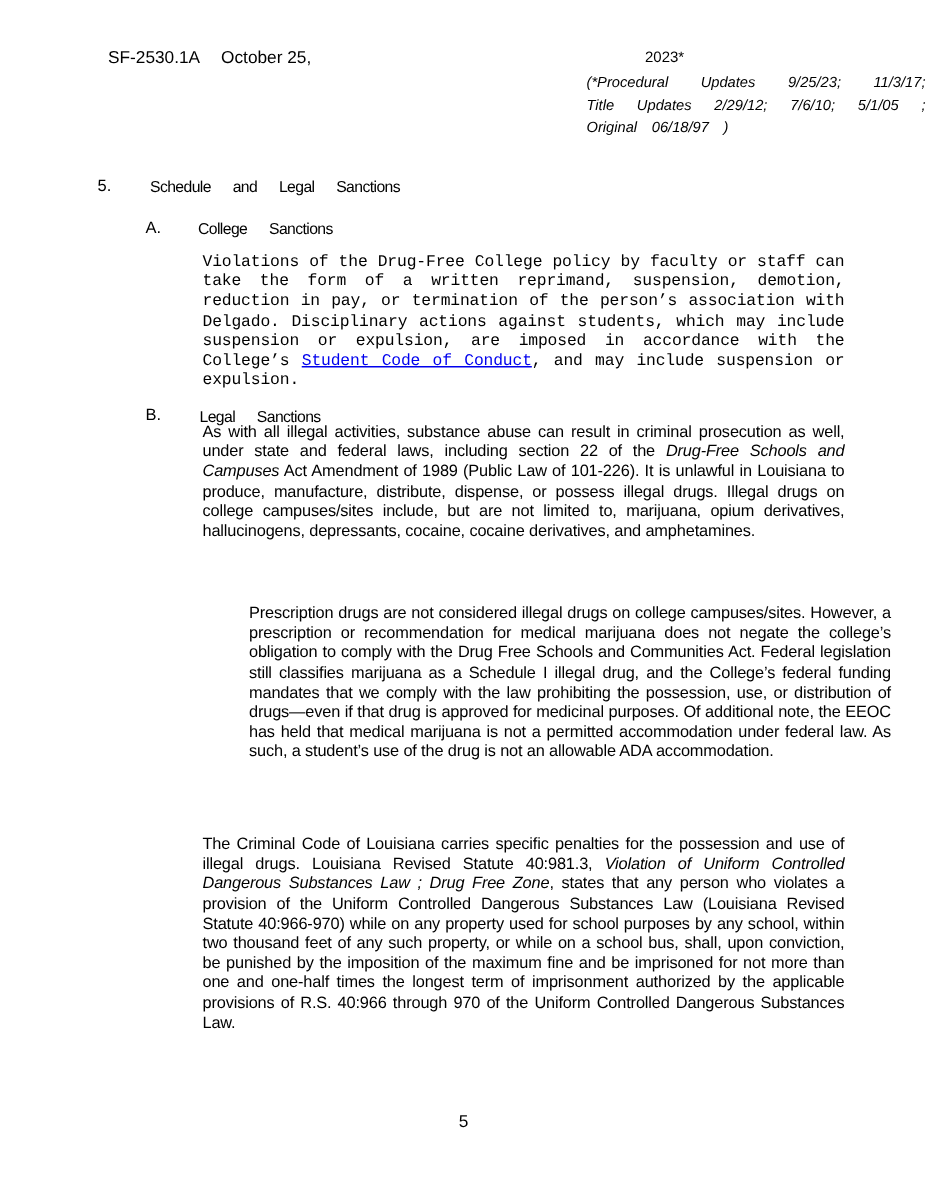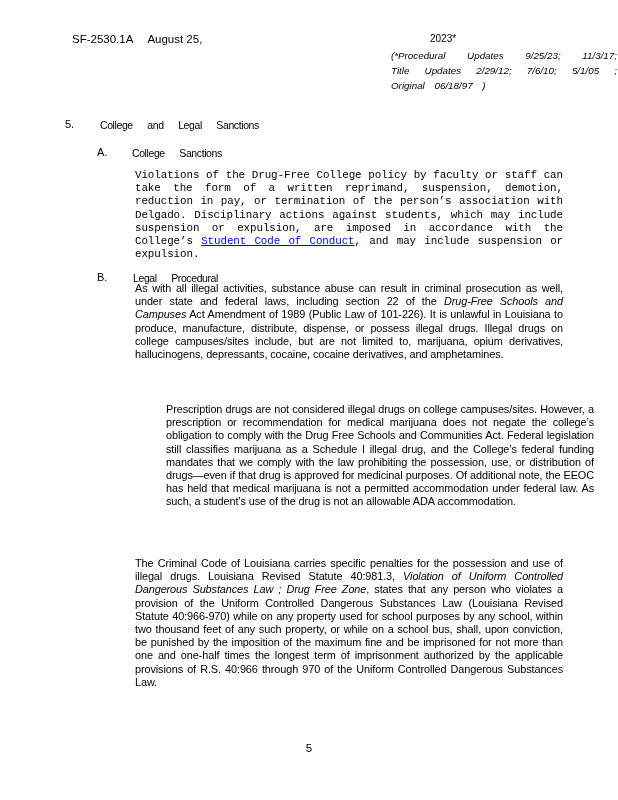--- a/index.html
+++ b/index.html
@@ -88,38 +88,38 @@
     text-align: center;
     font-size: 11.5px;
   }
 </style>
 </head>
 <body>
 
 <div class="page">
 
   <div class="hdr-left">
-    <span>SF-2530.1A</span><span class="hdr-date">August 25,</span>
+    <span>SF-2530.1A</span><span class="hdr-date">October 25,</span>
   </div>
   <div class="hdr-year">2023*</div>
 
   <div class="rev-block">
     <div class="rev-line-justify">(*Procedural Updates 9/25/23; 11/3/17;</div>
     <div class="rev-line-justify">Title Updates 2/29/12; 7/6/10; 5/1/05 ;</div>
     <div class="rev-line-last">Original 06/18/97 )</div>
   </div>
 
   <div class="sec-num">5.</div>
-  <div class="sec-title heading-condensed">College and Legal Sanctions</div>
+  <div class="sec-title heading-condensed">Schedule and Legal Sanctions</div>
 
   <div class="sub-letter-a">A.</div>
   <div class="sub-title-a heading-condensed">College Sanctions</div>
   <div class="para para-a"><span class="run-normal">Violations of the Drug-Free College policy by faculty or staff can take the form of a written reprimand, suspension, demotion, reduction in pay, or termination of the person’s association with Delgado.  Disciplinary actions against students, which may include suspension or expulsion, are imposed in accordance with the College’s </span><a href="#" class="run-link">Student Code of Conduct</a><span class="run-normal">, and may include suspension or expulsion.</span></div>
 
   <div class="sub-letter-b">B.</div>
-  <div class="sub-title-b heading-condensed">Legal Procedural</div>
+  <div class="sub-title-b heading-condensed">Legal Sanctions</div>
   <div class="para para-b1"><span class="run-normal">As with all illegal activities, substance abuse can result in criminal prosecution as well, under state and federal laws, including section 22 of the </span><span class="run-italic">Drug-Free Schools and Campuses</span><span class="run-normal"> Act Amendment of 1989 (Public Law of 101-226). It is unlawful in Louisiana to produce, manufacture, distribute, dispense, or possess illegal drugs. Illegal drugs on college campuses/sites include, but are not limited to, marijuana, opium derivatives, hallucinogens, depressants, cocaine, cocaine derivatives, and amphetamines.</span></div>
   <div class="para para-b2"><span class="run-normal">Prescription drugs are not considered illegal drugs on college campuses/sites. However, a prescription or recommendation for medical marijuana does not negate the college’s obligation to comply with the Drug Free Schools and Communities Act.  Federal legislation still classifies marijuana as a Schedule I illegal drug, and the College’s federal funding mandates that we comply with the law prohibiting the possession, use, or distribution of drugs—even if that drug is approved for medicinal purposes. Of additional note, the EEOC has held that medical marijuana is not a permitted accommodation under federal law. As such, a student’s use of the drug is not an allowable ADA accommodation.</span></div>
   <div class="para para-b3"><span class="run-normal">The Criminal Code of Louisiana carries specific penalties for the possession and use of illegal drugs. Louisiana Revised Statute 40:981.3, </span><span class="run-italic">Violation of Uniform Controlled Dangerous Substances Law ; Drug Free Zone</span><span class="run-normal">, states that any person who violates a provision of the Uniform Controlled Dangerous Substances Law (Louisiana Revised Statute 40:966-970) while on any property used for school purposes by any school, within two thousand feet of any such property, or while on a school bus, shall, upon conviction, be punished by the imposition of the maximum fine and be imprisoned for not more than one and one-half times the longest term of imprisonment authorized by the applicable provisions of R.S. 40:966 through 970 of the Uniform Controlled Dangerous Substances Law.</span></div>
 
   <div class="footer-page-num">5</div>
 
 </div>
 
 </body></html>

